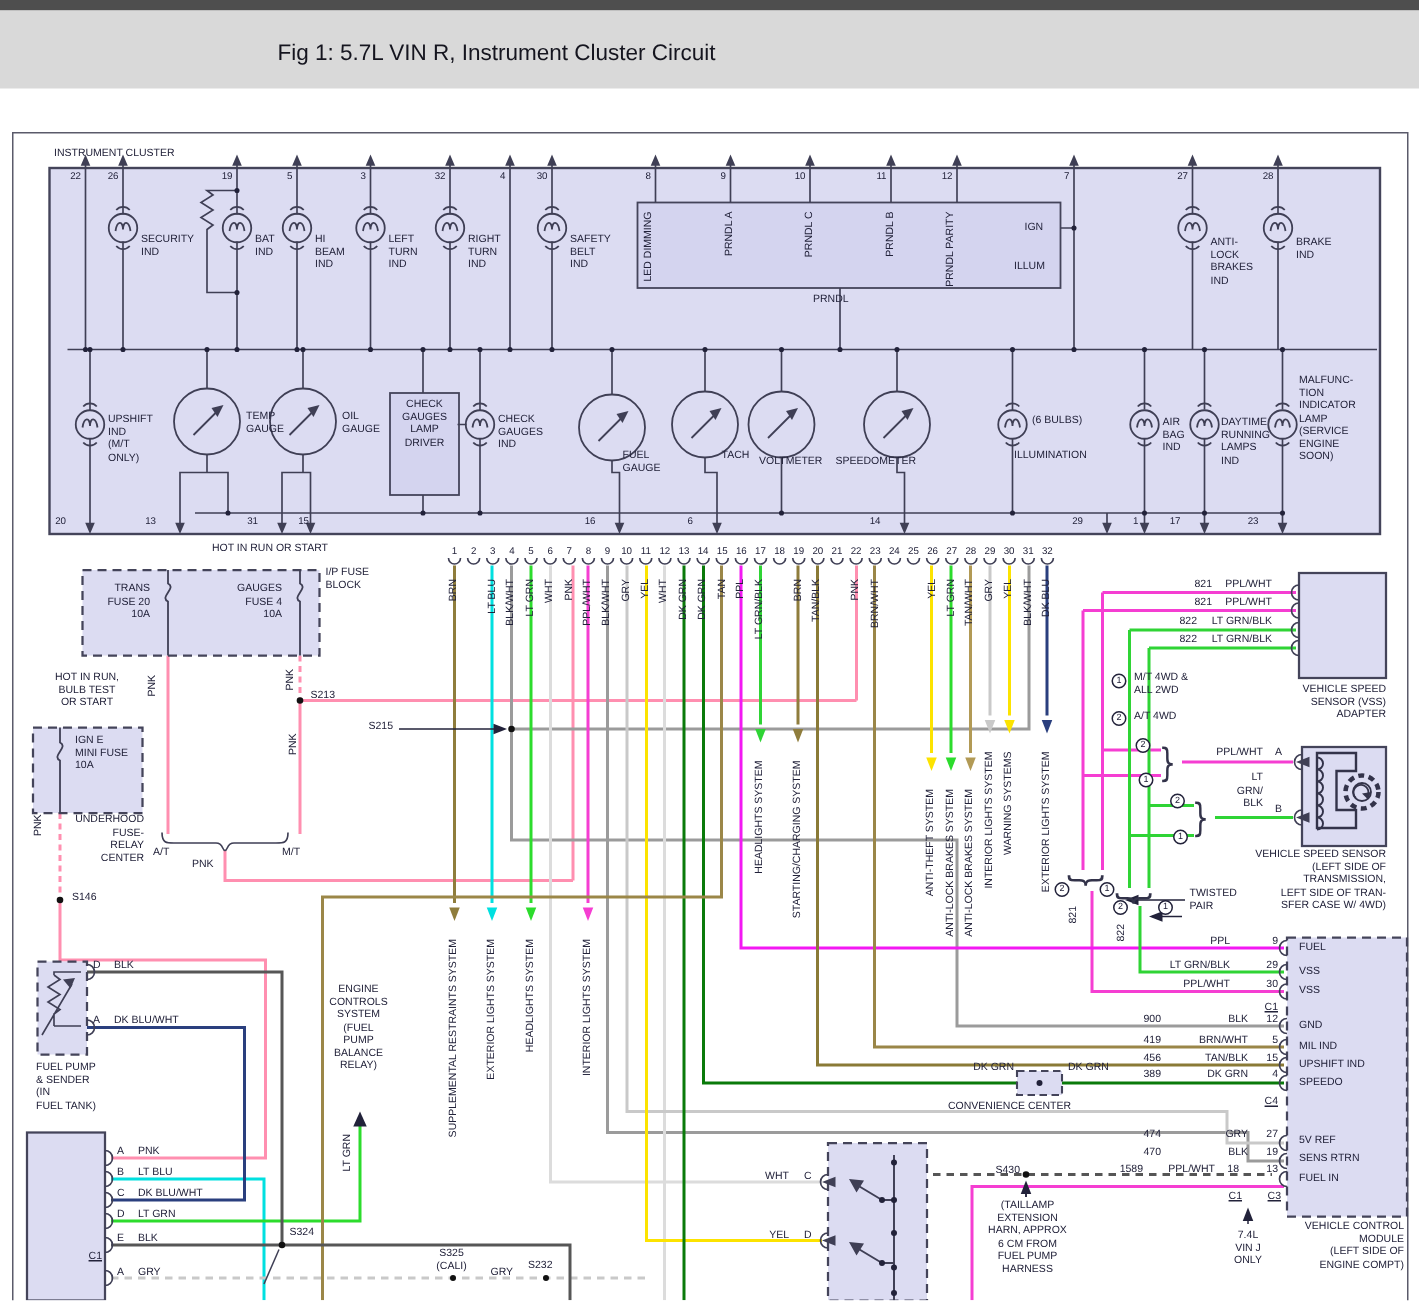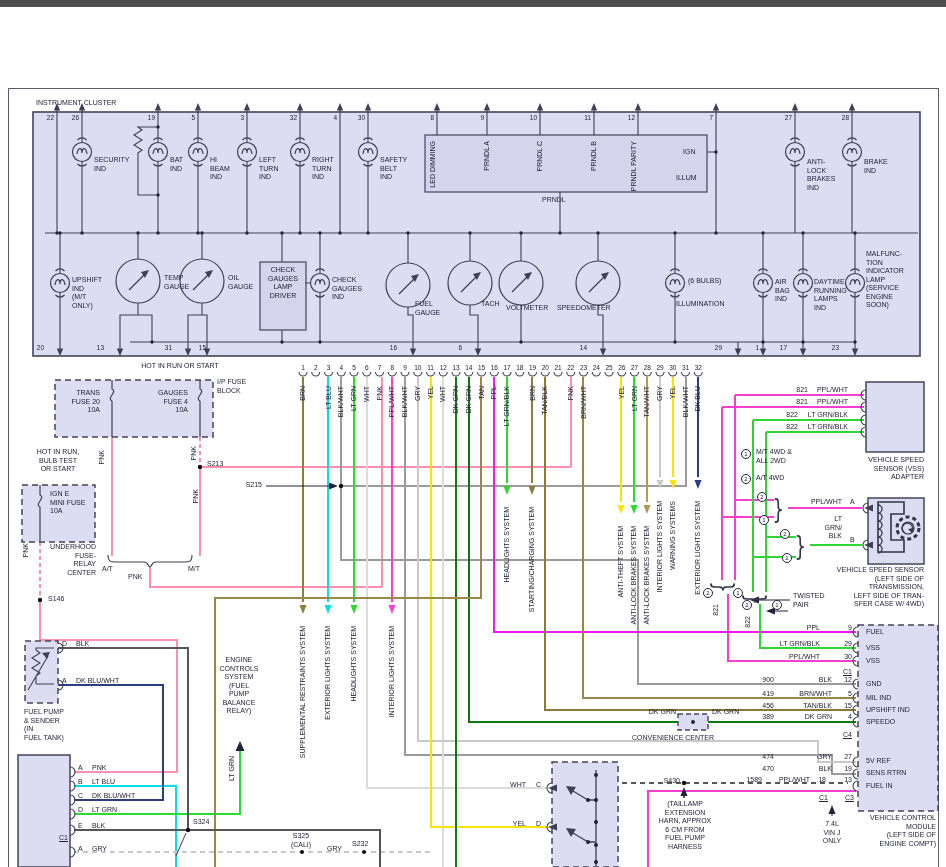--- a/index.html
+++ b/index.html
@@ -19,20 +19,23 @@
   .braceR{position:absolute;font-size:26px;color:#33334a;font-family:"DejaVu Sans",sans-serif;transform:rotate(90deg) scaleX(.7);}
   .pin{position:absolute;top:0;width:0;}
   .pin .num{position:absolute;left:-6px;top:364px;width:12px;text-align:center;}
   .pin .v{left:-4px;top:386px;}
 </style>
 </head>
 <body>
 
 <div id="stage">
   <div id="topstrip"></div>
+  <div id="titlebar">
+    <div id="title">Fig 1: 5.7L VIN R, Instrument Cluster Circuit</div>
+  </div>
   <div id="frame"></div>
 
   <svg id="svg" xmlns="http://www.w3.org/2000/svg">
     <defs>
       <g id="bulb" stroke="#3f3f55" stroke-width="1.2" fill="none">
         <circle r="9.5"></circle>
         <path d="M-5,2 C-4,-5 0,-5 0,1 C0,-5 4,-5 5,2"></path>
         <path d="M-4.5,-12 a6,6 0 0 1 9,0 M-4.5,12 a6,6 0 0 0 9,0"></path>
       </g>
       <g id="gauge" stroke="#3f3f55" stroke-width="1.2" fill="none">

